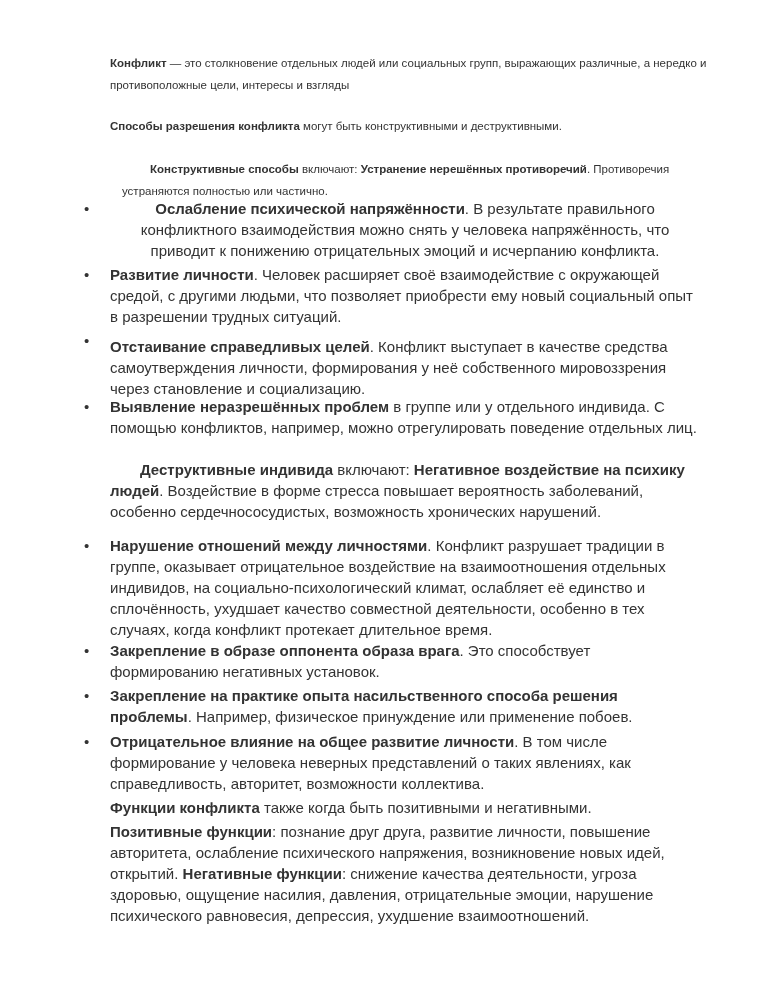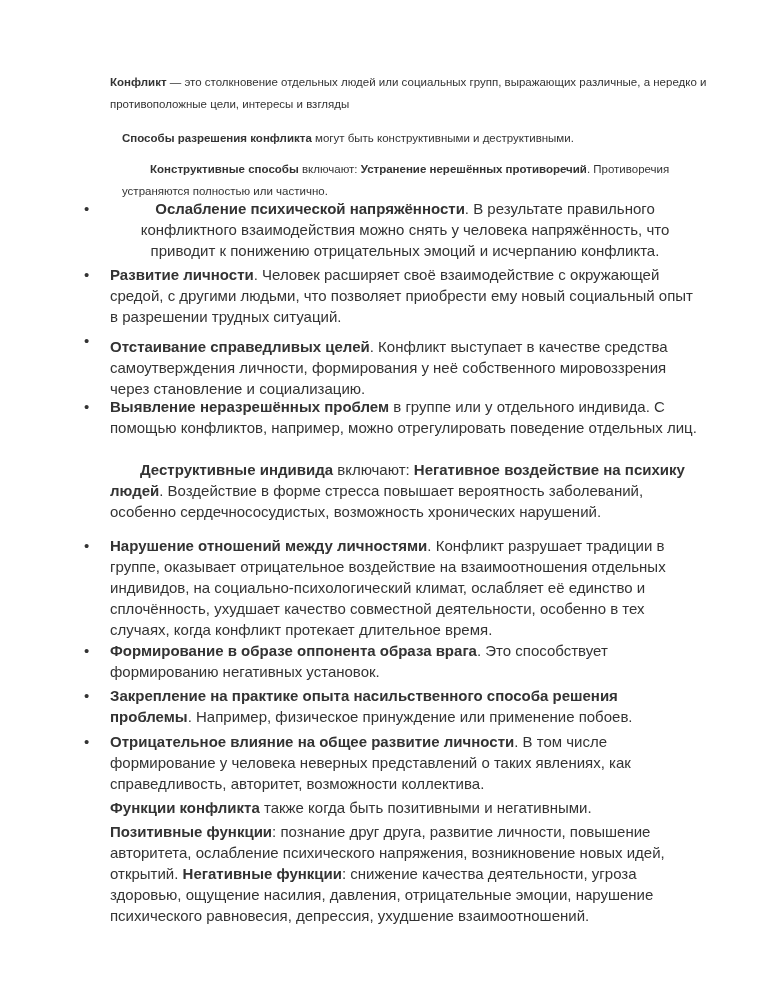--- a/index.html
+++ b/index.html
@@ -9,23 +9,23 @@
   .small { position: absolute; left: 110px; font-size: 11.5px; line-height: 22px; width: 600px; }
   .big { position: absolute; left: 110px; font-size: 15px; line-height: 21px; width: 590px; }
   b { font-weight: bold; }
   .bullet { position: absolute; left: 84px; font-size: 15px; line-height: 21px; }
 </style>
 </head>
 <body>
 
 <div class="page">
 
-  <p class="small" style="top:71px;margin:0;"><b>Конфликт</b><span> — это столкновение отдельных людей или социальных групп, выражающих различные, а нередко и противоположные цели, интересы и взгляды</span></p>
+  <p class="small" style="top:52px;margin:0;"><b>Конфликт</b><span> — это столкновение отдельных людей или социальных групп, выражающих различные, а нередко и противоположные цели, интересы и взгляды</span></p>
 
-  <p class="small" style="top:115px;margin:12px;"><b>Способы разрешения конфликта</b><span> могут быть конструктивными и деструктивными.</span></p>
+  <p class="small" style="top:115px;margin:0;"><b>Способы разрешения конфликта</b><span> могут быть конструктивными и деструктивными.</span></p>
 
   <p class="small" style="top:146px;margin:12px;text-indent:28px;"><b>Конструктивные способы</b><span> включают: </span><b>Устранение нерешённых противоречий</b><span>. Противоречия устраняются полностью или частично.</span></p>
 
   <span class="bullet" style="top:198px;">•</span>
   <p class="big" style="top:198px;margin:0;text-align:center;"><b>Ослабление психической напряжённости</b><span>. В результате правильного конфликтного взаимодействия можно снять у человека напряжённость, что приводит к понижению отрицательных эмоций и исчерпанию конфликта.</span></p>
 
   <span class="bullet" style="top:264px;">•</span>
   <p class="big" style="top:264px;margin:0;"><b>Развитие личности</b><span>. Человек расширяет своё взаимодействие с окружающей средой, с другими людьми, что позволяет приобрести ему новый социальный опыт в разрешении трудных ситуаций.</span></p>
 
   <span class="bullet" style="top:330px;">•</span>
@@ -33,21 +33,21 @@
 
   <span class="bullet" style="top:396px;">•</span>
   <p class="big" style="top:396px;margin:0;"><b>Выявление неразрешённых проблем</b><span> в группе или у отдельного индивида. С помощью конфликтов, например, можно отрегулировать поведение отдельных лиц.</span></p>
 
   <p class="big" style="top:459px;margin:0;text-indent:30px;"><b>Деструктивные индивида</b><span> включают: </span><b>Негативное воздействие на психику людей</b><span>. Воздействие в форме стресса повышает вероятность заболеваний, особенно сердечнососудистых, возможность хронических нарушений.</span></p>
 
   <span class="bullet" style="top:535px;">•</span>
   <p class="big" style="top:535px;margin:0;"><b>Нарушение отношений между личностями</b><span>. Конфликт разрушает традиции в группе, оказывает отрицательное воздействие на взаимоотношения отдельных индивидов, на социально-психологический климат, ослабляет её единство и сплочённость, ухудшает качество совместной деятельности, особенно в тех случаях, когда конфликт протекает длительное время.</span></p>
 
   <span class="bullet" style="top:640px;">•</span>
-  <p class="big" style="top:640px;margin:0;"><b>Формирование в образе оппонента образа врага</b><span>. Это способствует формированию негативных установок.</span></p>
+  <p class="big" style="top:640px;margin:0;"><b>Закрепление в образе оппонента образа врага</b><span>. Это способствует формированию негативных установок.</span></p>
 
   <span class="bullet" style="top:685px;">•</span>
   <p class="big" style="top:685px;margin:0;"><b>Закрепление на практике опыта насильственного способа решения проблемы</b><span>. Например, физическое принуждение или применение побоев.</span></p>
 
   <span class="bullet" style="top:731px;">•</span>
   <p class="big" style="top:731px;margin:0;"><b>Отрицательное влияние на общее развитие личности</b><span>. В том числе формирование у человека неверных представлений о таких явлениях, как справедливость, авторитет, возможности коллектива.</span></p>
 
   <p class="big" style="top:797px;margin:0;"><b>Функции конфликта</b><span> также когда быть позитивными и негативными.</span></p>
 
   <p class="big" style="top:821px;margin:0;"><b>Позитивные функции</b><span>: познание друг друга, развитие личности, повышение авторитета, ослабление психического напряжения, возникновение новых идей, открытий. </span><b>Негативные функции</b><span>: снижение качества деятельности, угроза здоровью, ощущение насилия, давления, отрицательные эмоции, нарушение психического равновесия, депрессия, ухудшение взаимоотношений.</span></p>

